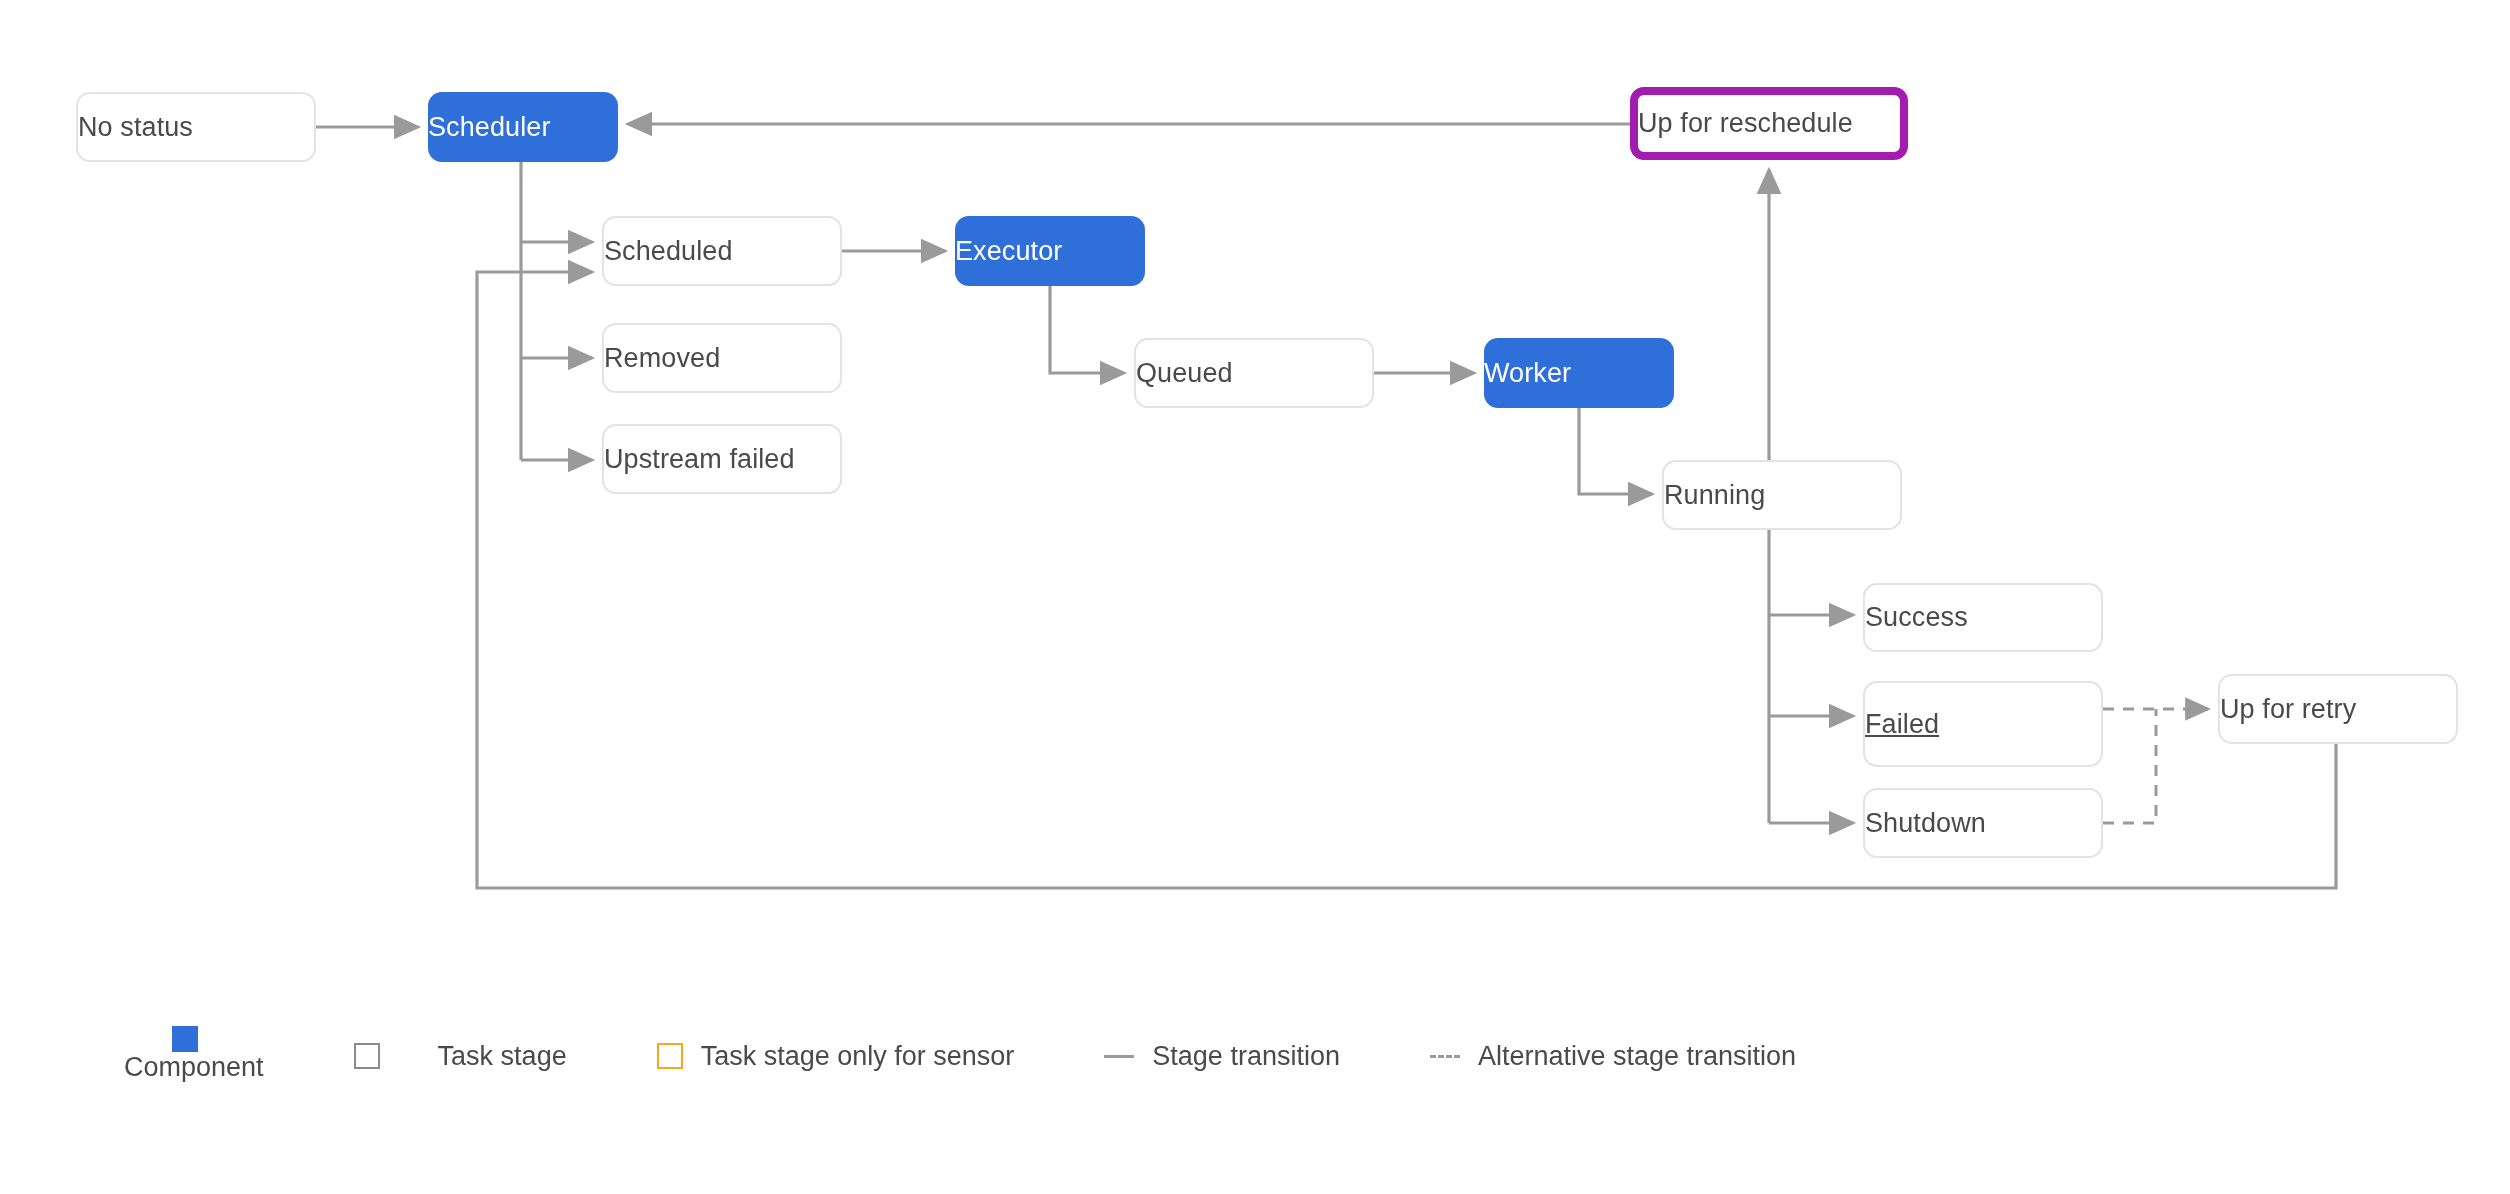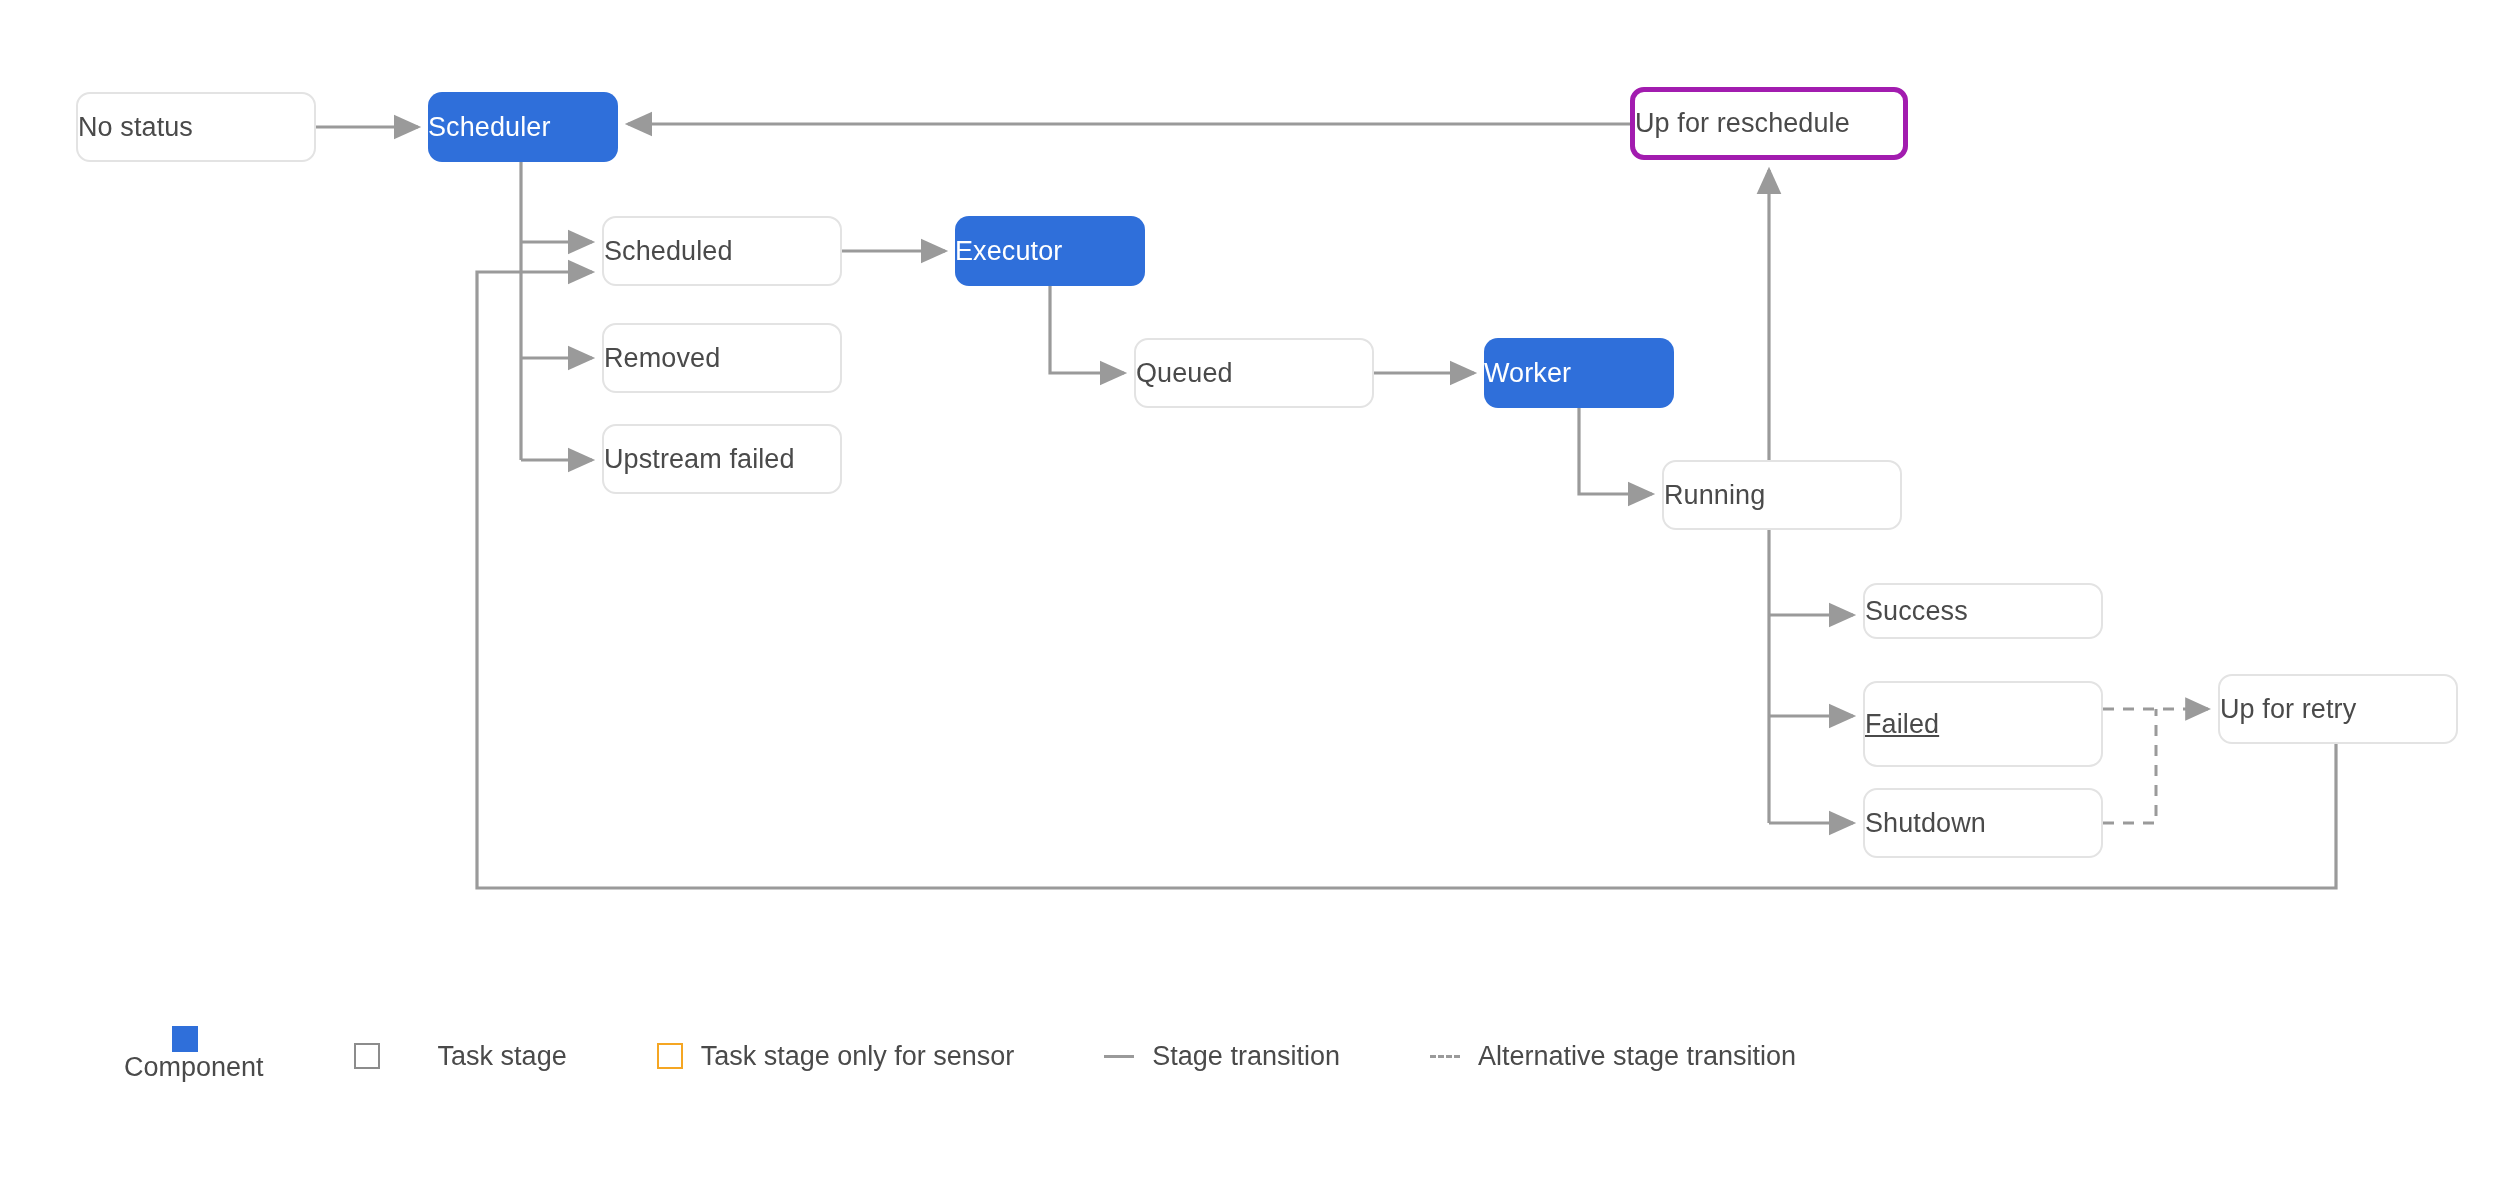--- a/index.html
+++ b/index.html
@@ -37,21 +37,21 @@
     letter-spacing: 0.1px;
     white-space: nowrap;
   }
   .node.stage {
     background: #ffffff;
     border: 2px solid #e3e3e3;
     color: #4a4a4a;
   }
   .node.sensor {
     background: #ffffff;
-    border: 5px solid #a21caf;
+    border: 8px solid #a21caf;
     color: #4a4a4a;
   }
   .node.component {
     background: #2f6fda;
     border: none;
     color: #ffffff;
   }
   
   #legend {
     position: absolute;
@@ -176,21 +176,21 @@
   </div>
 
   <div class="node component" style="left:1484px;top:338px;width:190px;height:70px;">
     <span>Worker</span>
   </div>
 
   <div class="node stage" style="left:1662px;top:460px;width:240px;height:70px;">
     <span>Running</span>
   </div>
 
-  <div class="node stage" style="left:1863px;top:583px;width:240px;height:56px;">
+  <div class="node stage" style="left:1863px;top:583px;width:240px;height:69px;">
     <span>Success</span>
   </div>
 
   <div class="node stage" style="left:1863px;top:681px;width:240px;height:86px;text-decoration:underline;">
     <span>Failed</span>
   </div>
 
   <div class="node stage" style="left:2218px;top:674px;width:240px;height:70px;">
     <span>Up for retry</span>
   </div>

